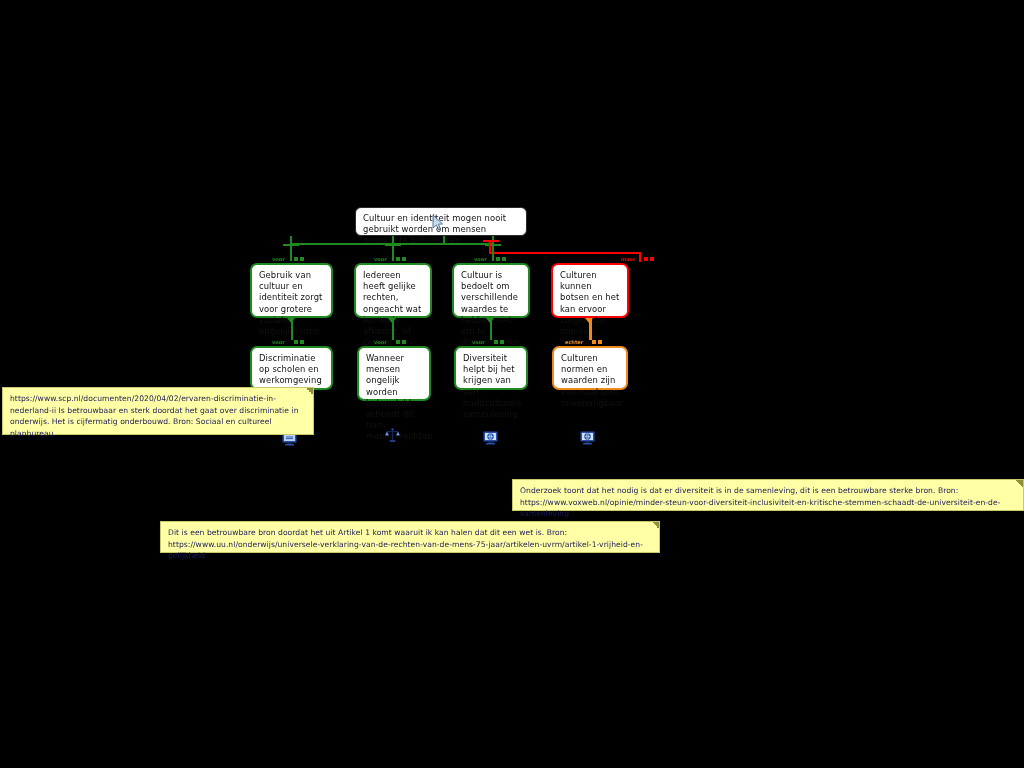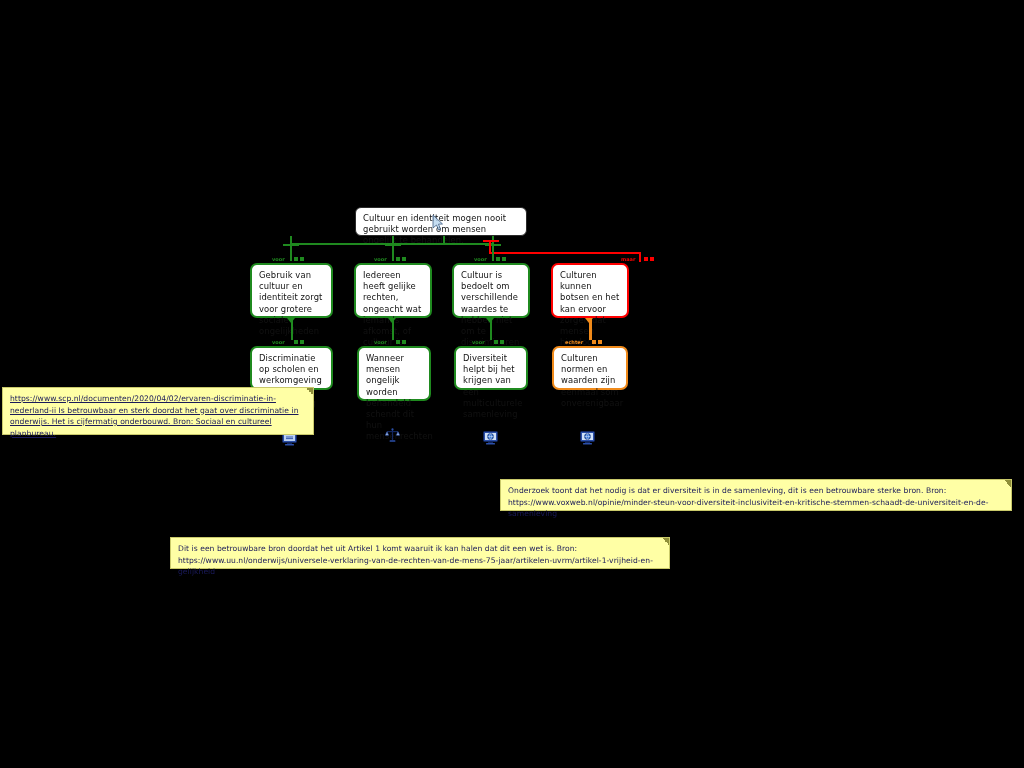--- a/index.html
+++ b/index.html
@@ -238,32 +238,32 @@
     <svg width="15" height="14" viewBox="0 0 15 14">
       <rect x="0.5" y="0.5" width="14" height="10" rx="1" fill="#2b4fa8" stroke="#12265e"></rect>
       <rect x="2" y="2" width="11" height="7" fill="#cfe0f7"></rect>
       <circle cx="7.5" cy="5.5" r="3" fill="#2f6fd0" stroke="#12265e" stroke-width="0.6"></circle>
       <path d="M4.5 5.5h6M7.5 2.5c1.4 1.6 1.4 4.4 0 6M7.5 2.5c-1.4 1.6-1.4 4.4 0 6" stroke="#dfeaff" stroke-width="0.5" fill="none"></path>
       <rect x="5" y="10.5" width="5" height="1.5" fill="#12265e"></rect>
       <rect x="3" y="12" width="9" height="1.6" rx="0.6" fill="#2b4fa8"></rect>
     </svg>
   </div>
 
-  <div class="note" style="left:2px;top:387px;width:312px;height:48px;text-decoration:underline;">
+  <div class="note" style="left:2px;top:387px;width:312px;height:48px;">
     <span class="fold"></span>
     <span>https://www.scp.nl/documenten/2020/04/02/ervaren-discriminatie-in-nederland-ii Is betrouwbaar en sterk doordat het gaat over discriminatie in onderwijs. Het is cijfermatig onderbouwd. Bron: Sociaal en cultureel planbureau.</span>
   </div>
 
 
-  <div class="note" style="left:500px;top:479px;width:512px;height:32px;">
+  <div class="note" style="left:512px;top:479px;width:512px;height:32px;">
     <span class="fold"></span>
     <span>Onderzoek toont dat het nodig is dat er diversiteit is in de samenleving, dit is een betrouwbare sterke bron. Bron: https://www.voxweb.nl/opinie/minder-steun-voor-diversiteit-inclusiviteit-en-kritische-stemmen-schaadt-de-universiteit-en-de-samenleving</span>
   </div>
 
-  <div class="note" style="left:170px;top:521px;width:500px;height:32px;margin-top:16px;">
+  <div class="note" style="left:160px;top:521px;width:500px;height:32px;">
     <span class="fold"></span>
     <span>Dit is een betrouwbare bron doordat het uit Artikel 1 komt waaruit ik kan halen dat dit een wet is.  Bron: https://www.uu.nl/onderwijs/universele-verklaring-van-de-rechten-van-de-mens-75-jaar/artikelen-uvrm/artikel-1-vrijheid-en-gelijkheid</span>
   </div>
 
   <div id="cursor" style="left:432px;top:212px;">
     <svg width="12" height="20" viewBox="0 0 12 20">
       <path d="M1 3 L1 16 L4.5 13 L6.5 18 L8.5 17 L6.5 12.2 L10.5 12 Z" fill="#bcd8ef" stroke="#1a3d6b" stroke-width="0.8" opacity="0.85"></path>
     </svg>
   </div>
 

